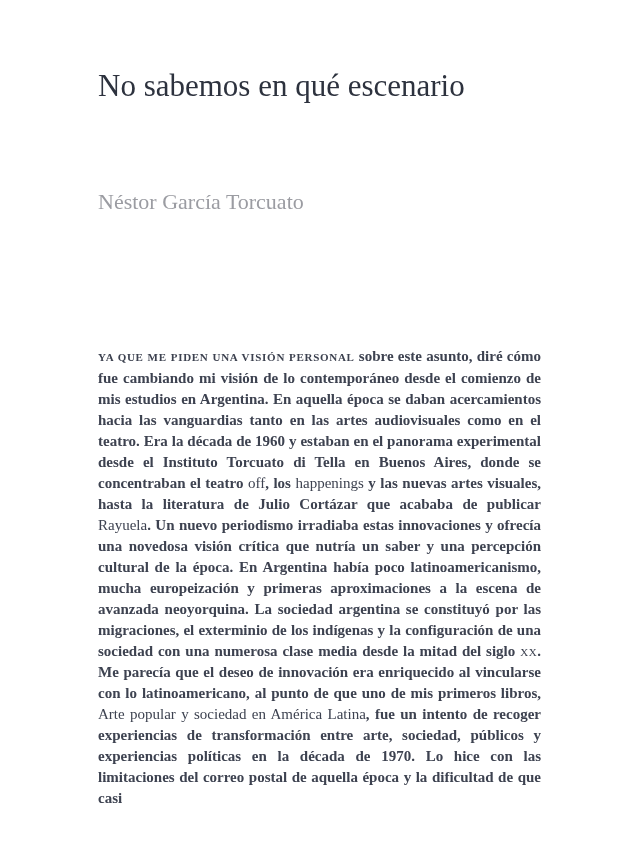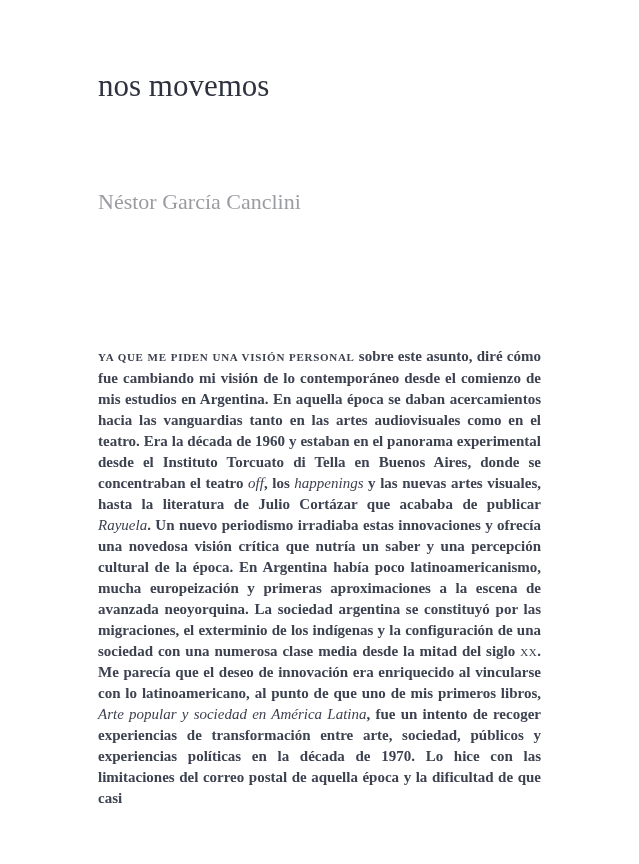--- a/index.html
+++ b/index.html
@@ -38,37 +38,37 @@
   p.article {
     margin: 130px 0 0 0;
     font-size: 15px;
     line-height: 21px;
     text-align: justify;
     hyphens: auto;
     -webkit-hyphens: auto;
     word-spacing: 0.01em;
   }
   .seg-normal { font-style: normal; font-weight: bold; }
-  .seg-italic { font-style: italic; }
+  .seg-italic { }
   .seg-lead {
     font-weight: 700;
     letter-spacing: 0.065em;
     font-size: 11px;
   }
   .seg-smallcaps {
     font-variant: small-caps;
     letter-spacing: 0.04em;
   }
 </style>
 </head>
 <body>
 
 <div class="page" style="background: rgb(255, 255, 255);">
 
   <h1 class="page-title" style="color: rgb(45, 50, 62);">
-    <span class="title-line">nos movemos</span>
+    <span class="title-line">No sabemos en qué escenario</span>
   </h1>
 
-  <div class="author" style="color: rgb(155, 156, 162);">Néstor García Canclini</div>
+  <div class="author" style="color: rgb(155, 156, 162);">Néstor García Torcuato</div>
 
   <p class="article" style="color: rgb(61, 66, 80);"><span class="seg-lead">YA QUE ME PIDEN UNA VISIÓN PERSONAL</span><span class="seg-normal"> sobre este asunto, diré cómo fue cambiando mi visión de lo contemporáneo desde el comienzo de mis estudios en Argentina. En aquella época se daban acercamientos hacia las vanguardias tanto en las artes audiovisuales como en el teatro. Era la década de 1960 y estaban en el panorama experimental desde el Instituto Torcuato di Tella en Buenos Aires, donde se concentraban el teatro </span><span class="seg-italic">off</span><span class="seg-normal">, los </span><span class="seg-italic">happenings</span><span class="seg-normal"> y las nuevas artes visuales, hasta la literatura de Julio Cortázar que acababa de publicar </span><span class="seg-italic">Rayuela</span><span class="seg-normal">. Un nuevo periodismo irradiaba estas innovaciones y ofrecía una novedosa visión crítica que nutría un saber y una percepción cultural de la época. En Argentina había poco latinoamericanismo, mucha europeización y primeras aproximaciones a la escena de avanzada neoyorquina. La sociedad argentina se constituyó por las migraciones, el exterminio de los indígenas y la configuración de una sociedad con una numerosa clase media desde la mitad del siglo </span><span class="seg-smallcaps">xx</span><span class="seg-normal">. Me parecía que el deseo de innovación era enriquecido al vincularse con lo latinoamericano, al punto de que uno de mis primeros libros, </span><span class="seg-italic">Arte popular y sociedad en América Latina</span><span class="seg-normal">, fue un intento de recoger experiencias de transformación entre arte, sociedad, públicos y experiencias políticas en la década de 1970. Lo hice con las limitaciones del correo postal de aquella época y la dificultad de que casi</span></p>
 
 </div>
 
 </body></html>

